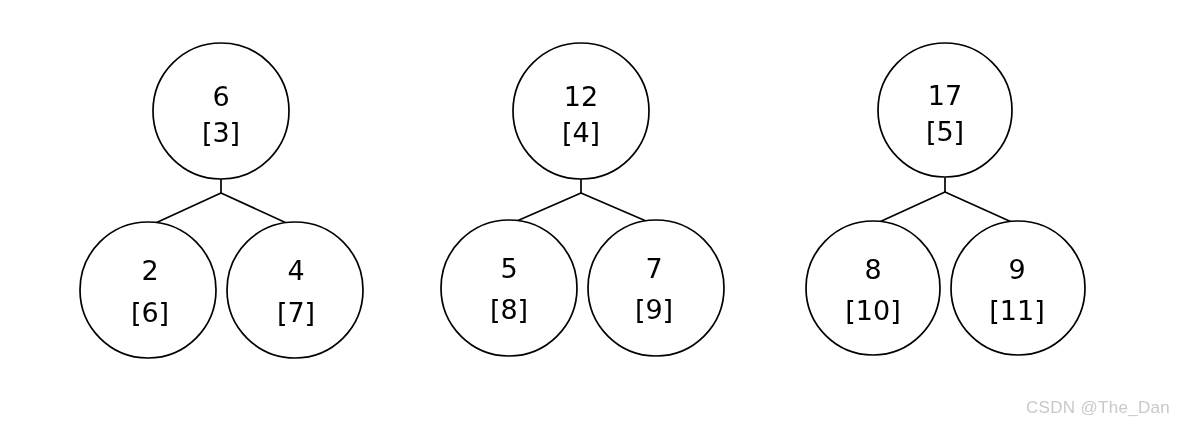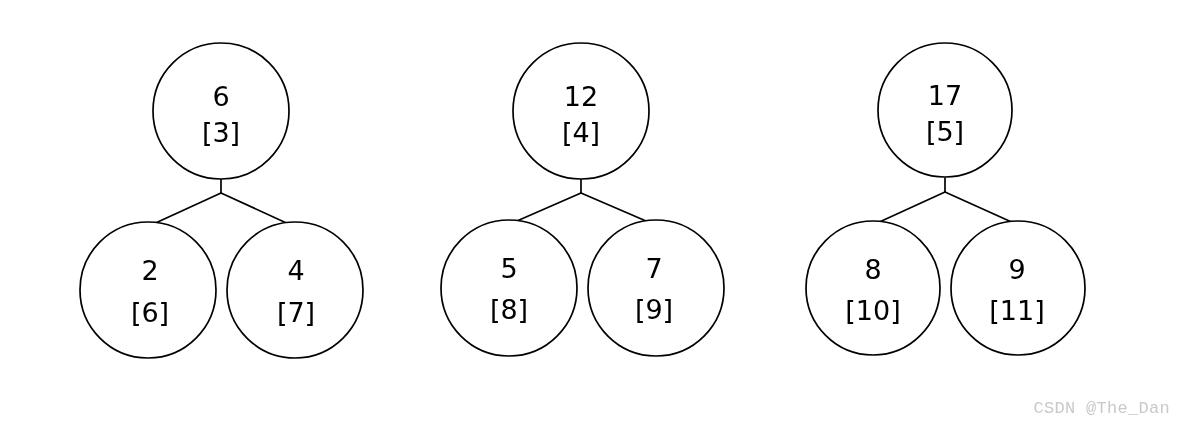--- a/index.html
+++ b/index.html
@@ -43,21 +43,21 @@
     font-family: "DejaVu Sans", sans-serif;
     font-size: 27px;
     fill: #000000;
     text-anchor: middle;
     dominant-baseline: middle;
   }
   .watermark {
     position: absolute;
     right: 14px;
     bottom: 8px;
-    font-family: Liberation Mono, monospace;
+    font-family: Liberation Sans, sans-serif;
     font-size: 17px;
     color: #c9c9c9;
     letter-spacing: 0.3px;
     white-space: nowrap;
     user-select: none;
   }
 </style>
 </head>
 <body>
 

